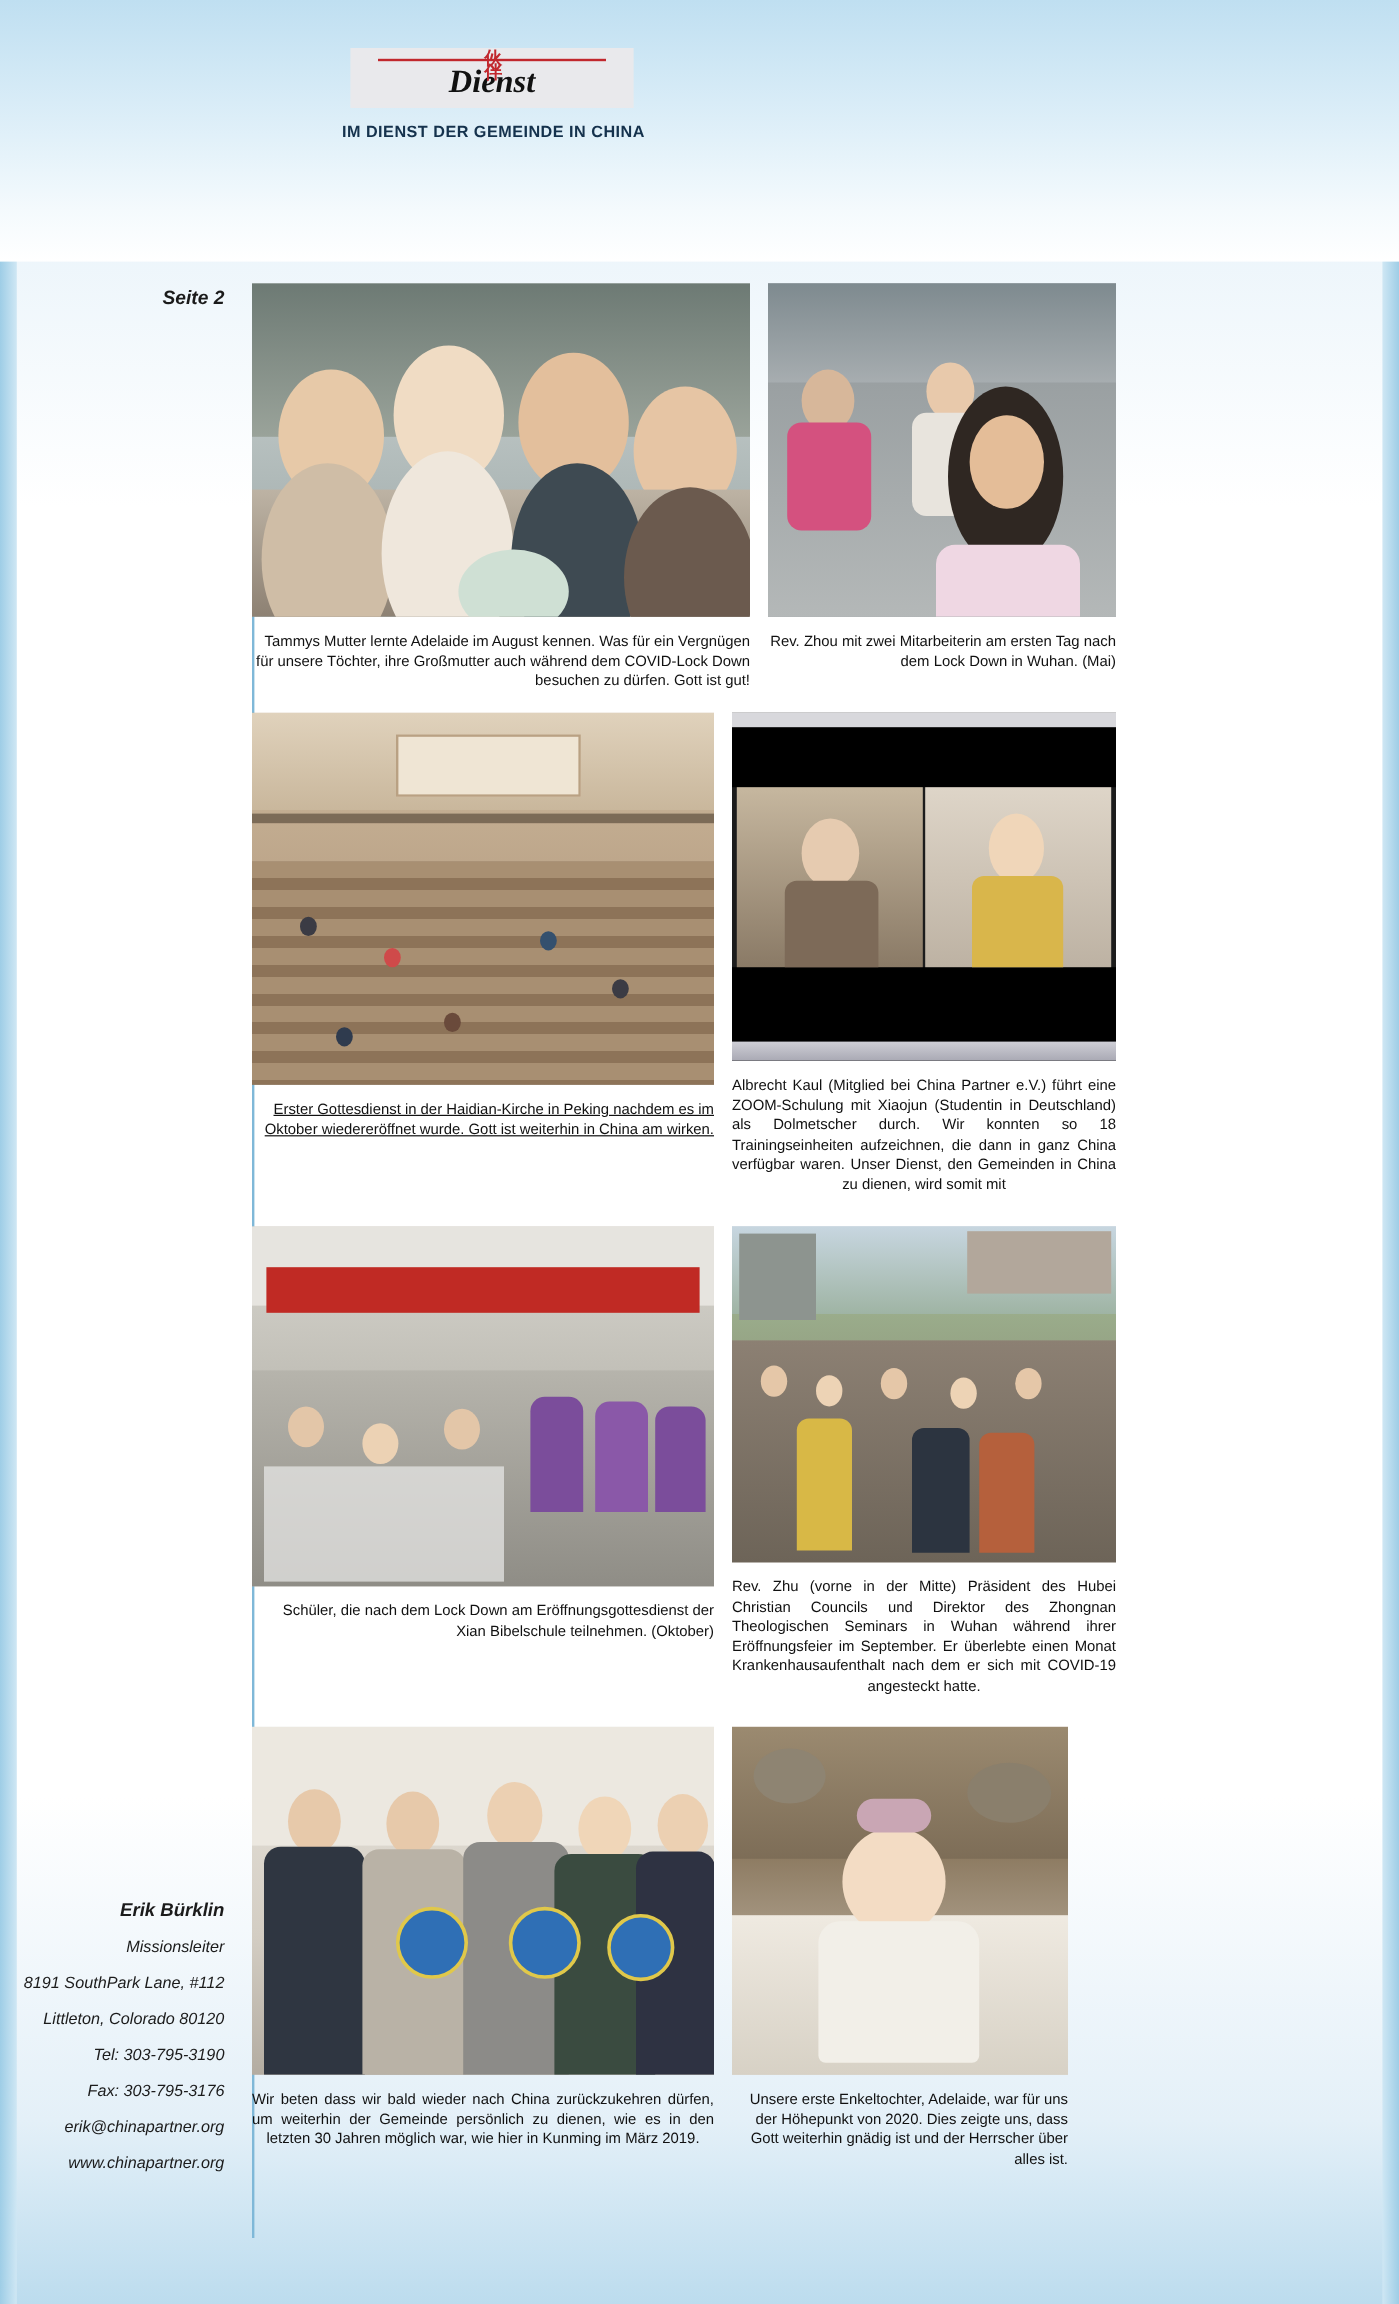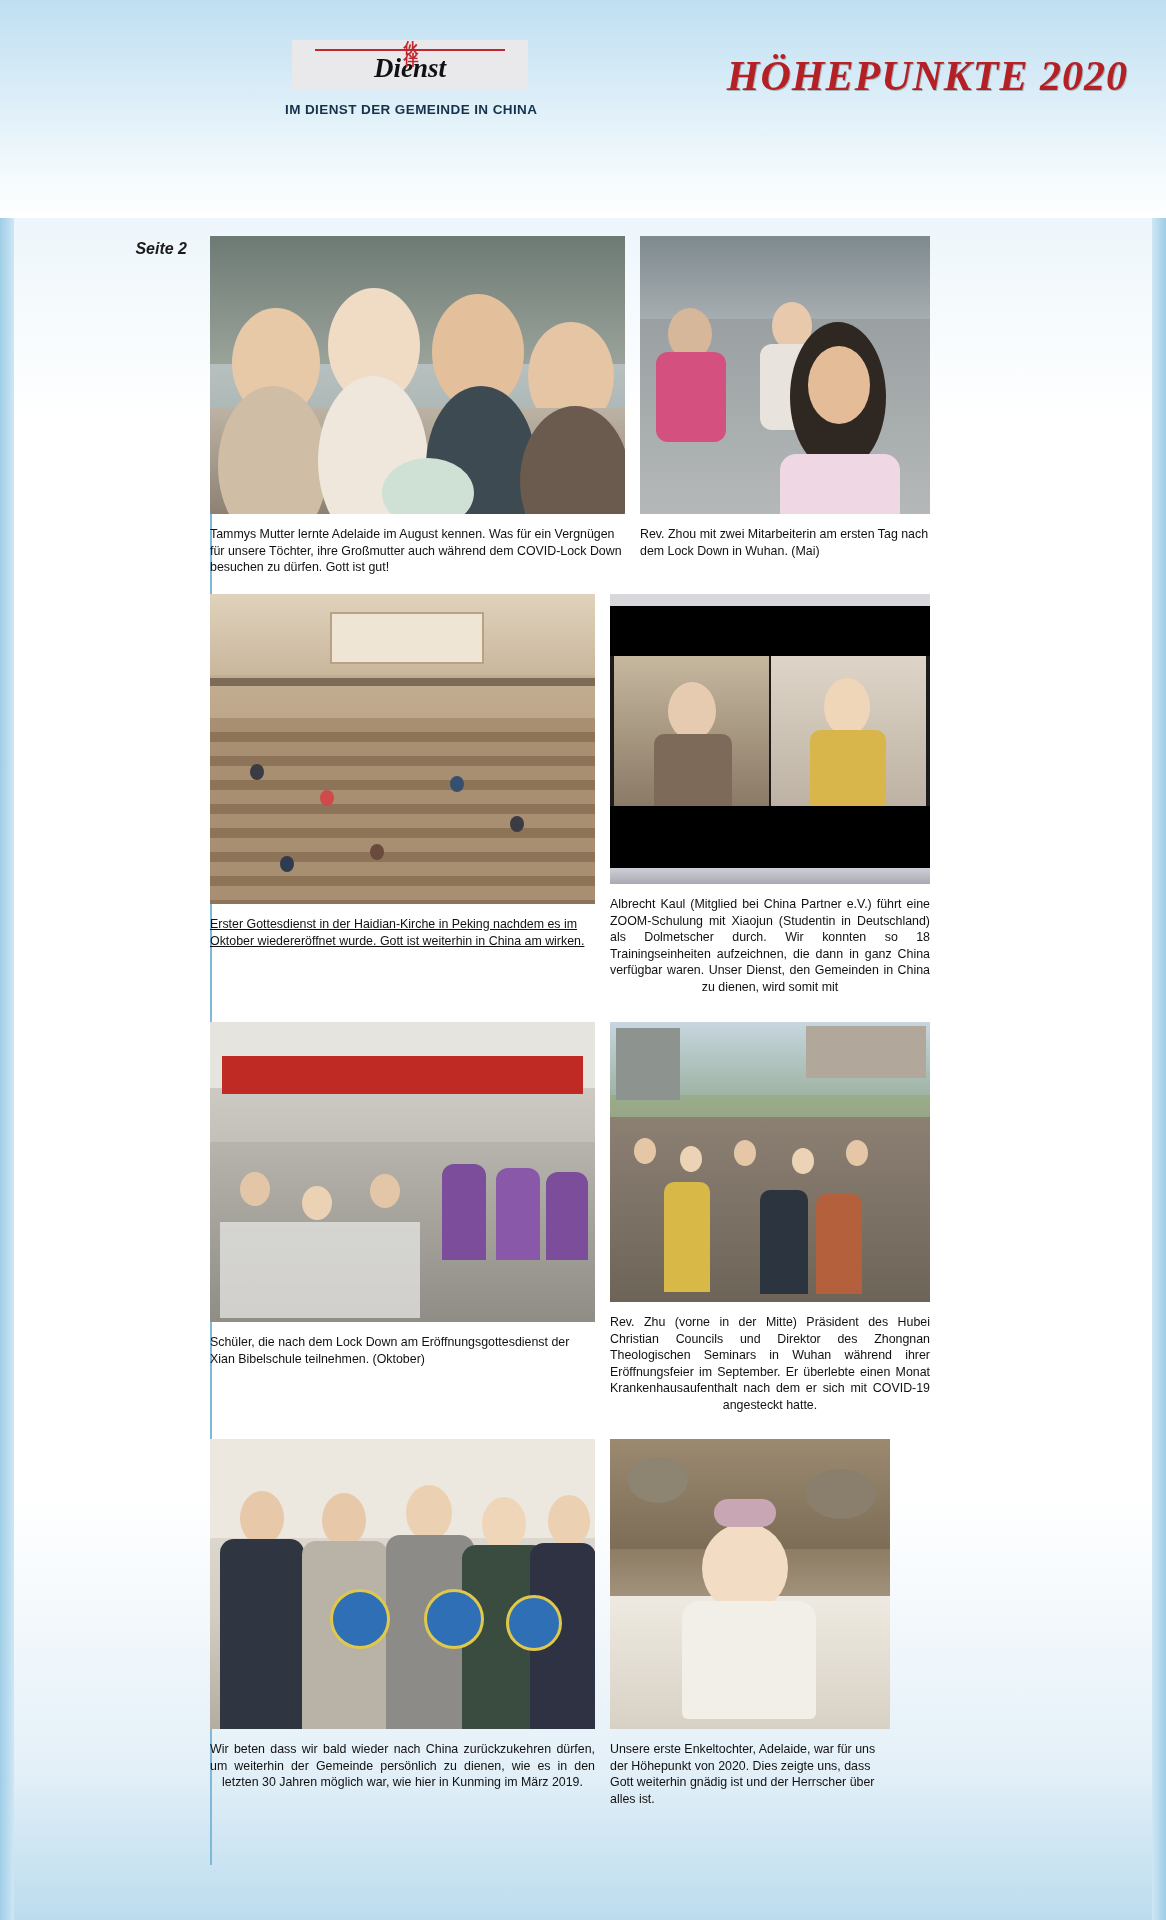--- a/index.html
+++ b/index.html
@@ -158,21 +158,21 @@
     background: #b9c4cb;
     background-size: cover;
     background-position: center;
     position: relative;
     overflow: hidden;
   }
   .cap {
     font-size: 12.4px;
     line-height: 16.5px;
     color: #111;
-    text-align: left;
+    text-align: right;
     margin-top: 7px;
   }
   .cap.just { text-align: justify; text-align-last: center; }
 
   .blk { position: absolute; }
   .blob { position:absolute; border-radius:50%; }
   .rect { position:absolute; }
 
   
   #p1 { left: 0px; top: 0px; width: 415px; height: 278px; }
@@ -211,25 +211,34 @@
       <div class="cn-chars">
         <span>伙</span>
         <span>伴</span>
       </div>
       <div class="china-rule"></div>
       <div class="partner-word">Dienst</div>
     </div>
     <div class="tagline">IM DIENST DER GEMEINDE IN CHINA</div>
   </div>
 
-  <div class="headline">HÖHEPUNKTE 2020</div>
 
   <div class="page-label">Seite 2</div>
   <div class="vrule"></div>
 
+  <div class="contact">
+    <div class="name">Erik Bürklin</div>
+    <div>Missionsleiter</div>
+    <div>8191 SouthPark Lane, #112</div>
+    <div>Littleton, Colorado 80120</div>
+    <div>Tel: 303-795-3190</div>
+    <div>Fax: 303-795-3176</div>
+    <div>erik@chinapartner.org</div>
+    <div>www.chinapartner.org</div>
+  </div>
 
   <div class="content">
 
     <div class="photo blk" id="p1" style="background:linear-gradient(to bottom,#cfd6d4,#9aa6a6);">
       <div class="rect" style="left:0;top:0;right:0;height:46%;background:linear-gradient(to bottom,#6d7a74,#9aa39a);"></div>
       <div class="blob" style="left:22px;top:72px;width:88px;height:110px;background:#e7c9a8;"></div>
       <div class="blob" style="left:118px;top:52px;width:92px;height:116px;background:#f0dcc4;"></div>
       <div class="blob" style="left:222px;top:58px;width:92px;height:116px;background:#e3bf9c;"></div>
       <div class="blob" style="left:318px;top:86px;width:86px;height:108px;background:#e6c5a4;"></div>
       <div class="blob" style="left:182px;top:176px;width:66px;height:70px;background:#f3ddc6;"></div>

